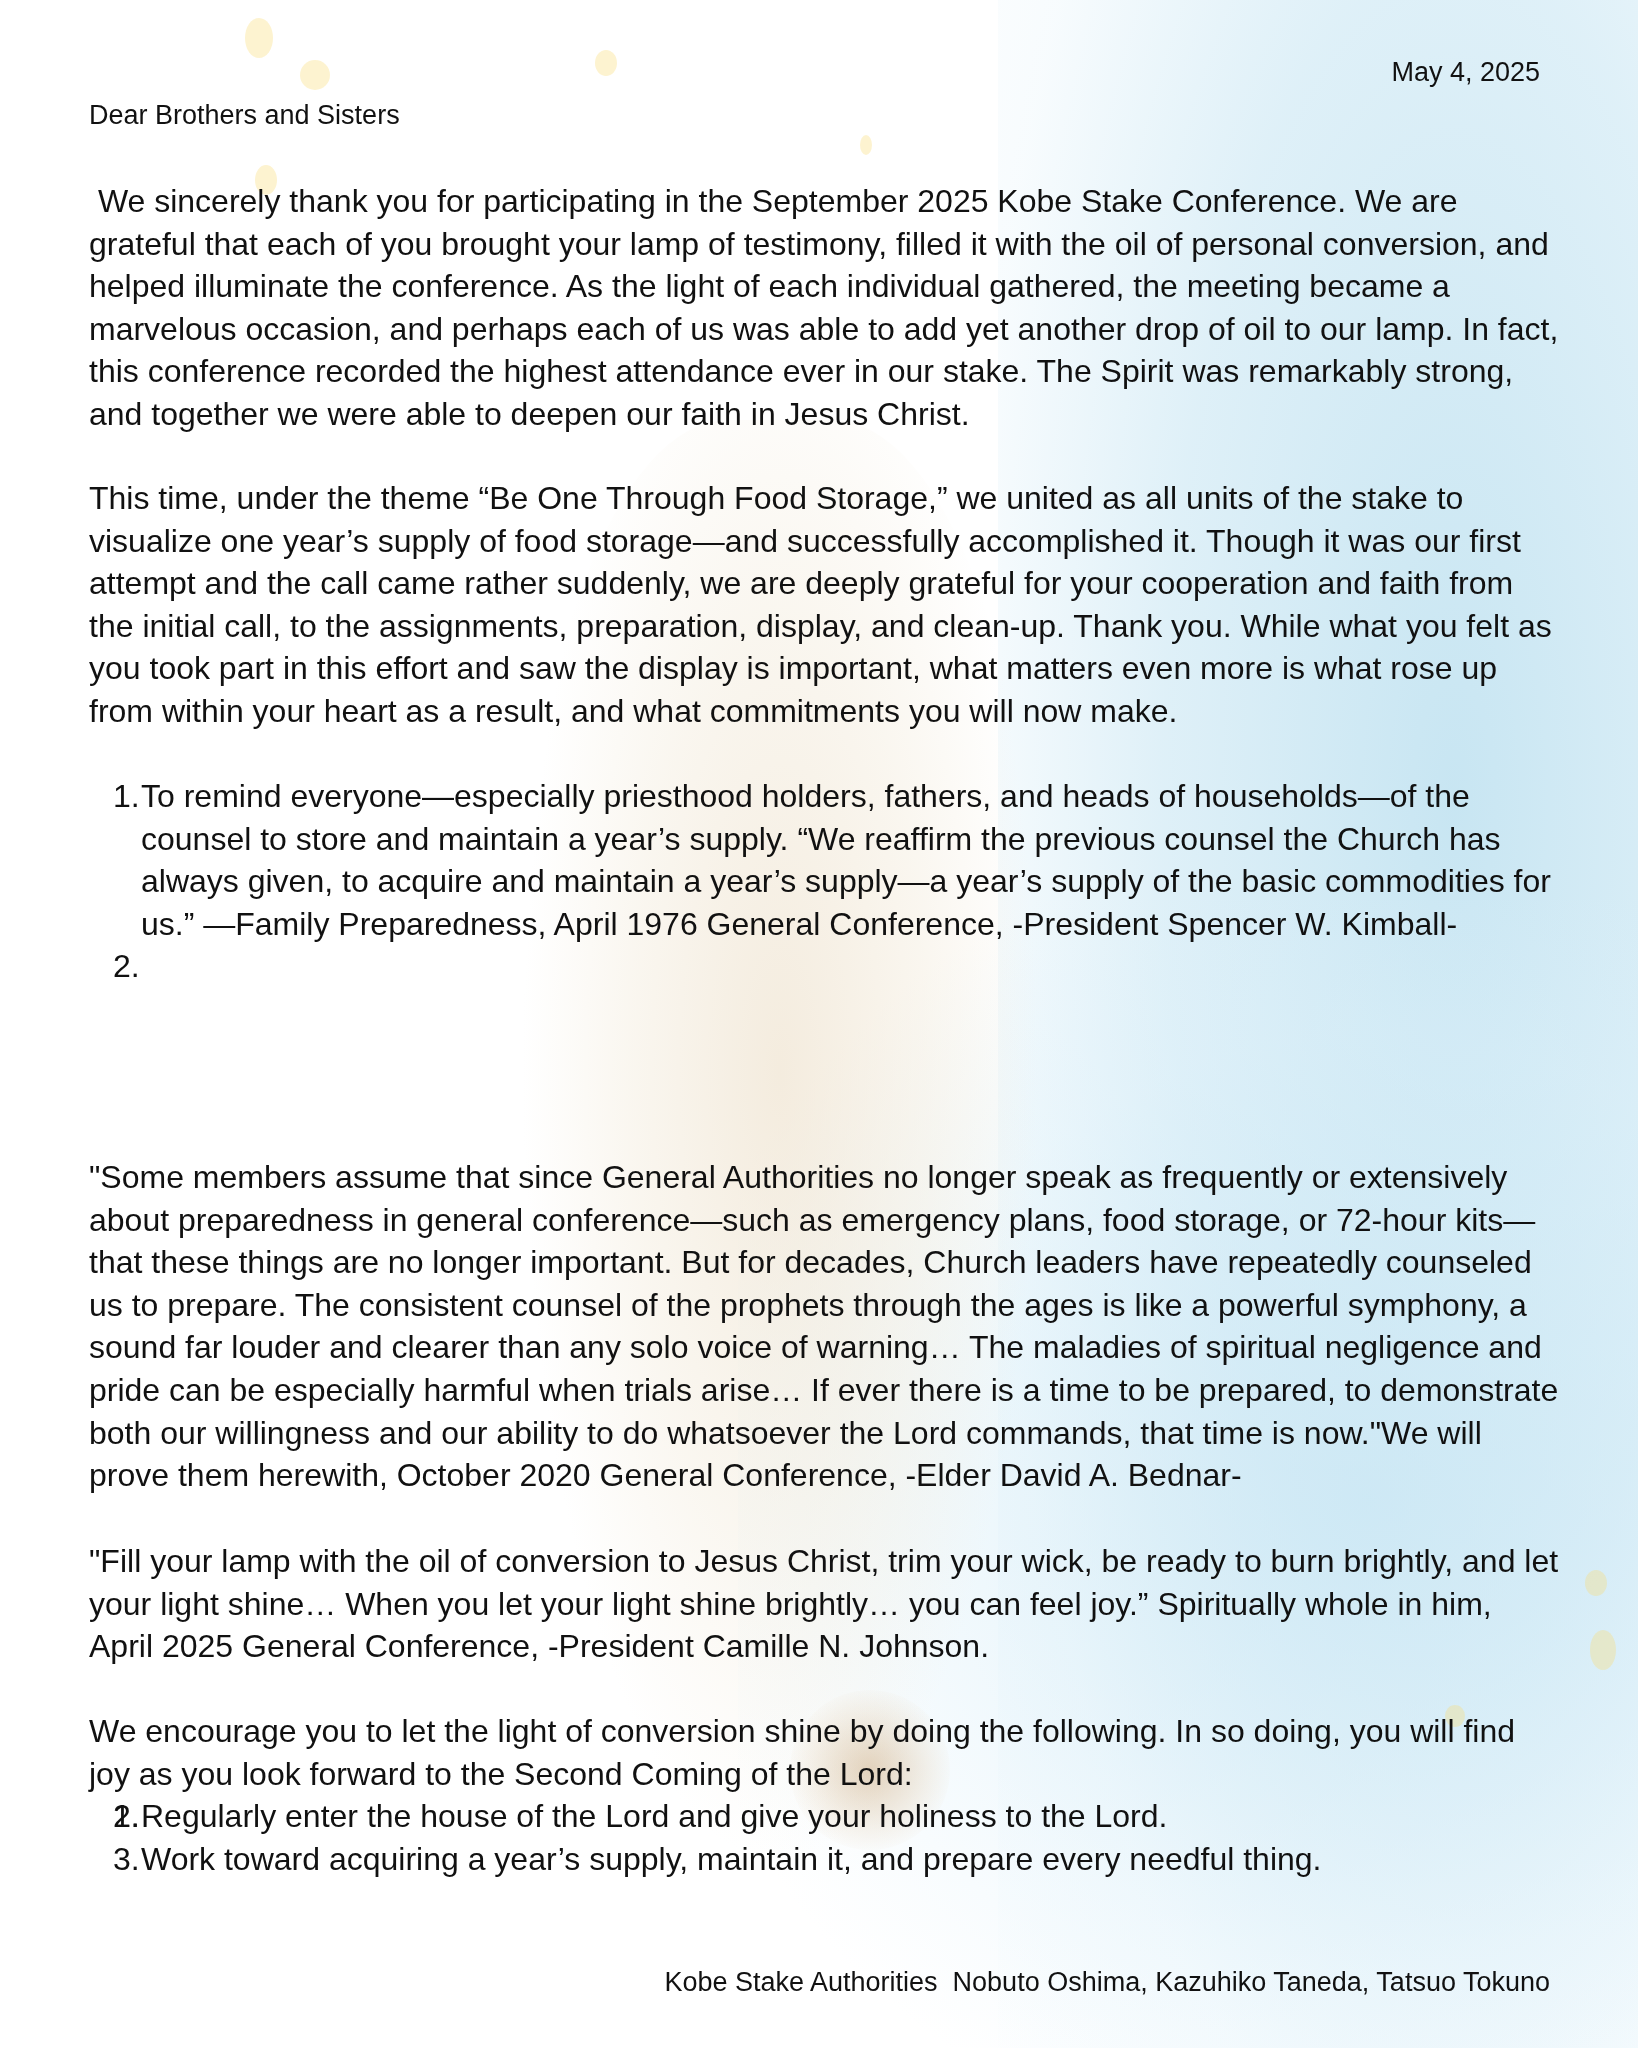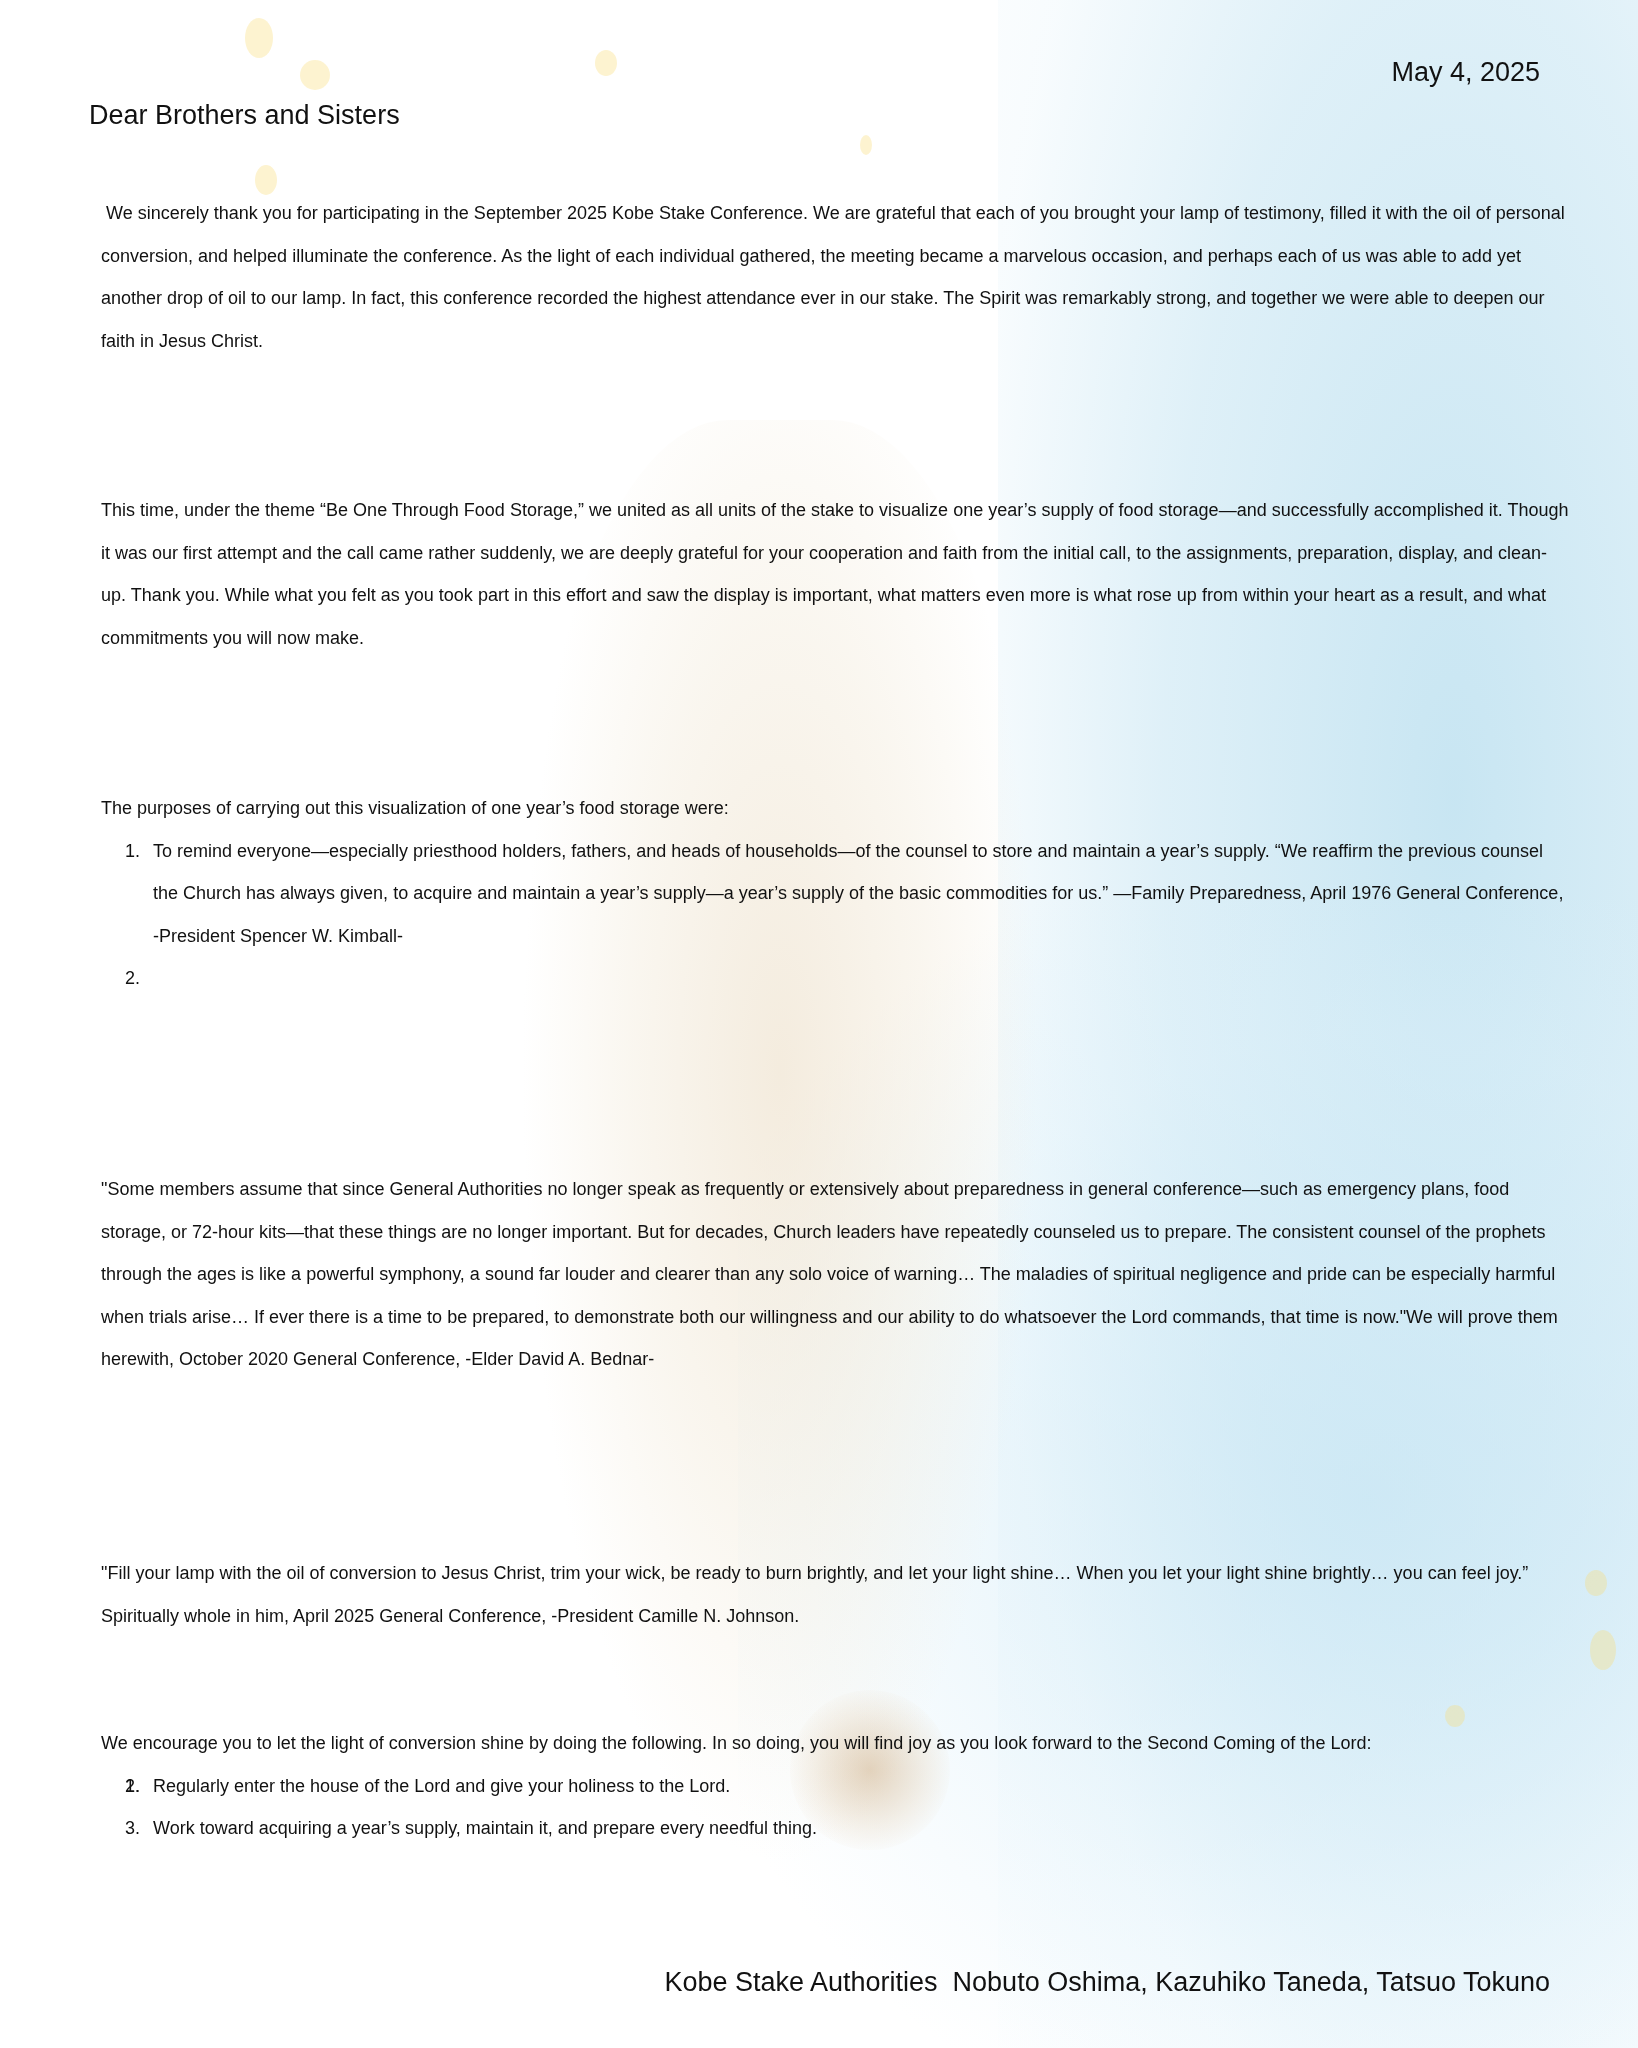--- a/index.html
+++ b/index.html
@@ -34,22 +34,22 @@
     .date {
       position: absolute; top: 54px; right: 98px;
       font-size: 27px; line-height: 36px;
     }
     .salutation {
       position: absolute; top: 97px; left: 89px;
       font-size: 27px; line-height: 36px;
     }
     .body-text {
       position: absolute; left: 89px; width: 1470px;
-      font-size: 18px; line-height: 42.6px;
-      margin: 12px;
+      font-size: 32px; line-height: 42.6px;
+      margin: 0;
     }
     .p1 { top: 180px; }
     .p2 { top: 477px; }
     .p3 { top: 775px; }
     .p4 { top: 1156px; }
     .p5 { top: 1540px; }
     .p6 { top: 1710px; }
     .list { margin: 0; padding: 0; list-style: none; }
     .list li { position: relative; padding-left: 52px; }
     .list li .num { position: absolute; left: 24px; top: 0; }
@@ -78,21 +78,20 @@
 
 <div class="page">
   <div class="date">May 4, 2025</div>
   <div class="salutation">Dear Brothers and Sisters</div>
 
   <p class="body-text p1" style="white-space:pre-wrap;"> We sincerely thank you for participating in the September 2025 Kobe Stake Conference. We are grateful that each of you brought your lamp of testimony, filled it with the oil of personal conversion, and helped illuminate the conference. As the light of each individual gathered, the meeting became a marvelous occasion, and perhaps each of us was able to add yet another drop of oil to our lamp. In fact, this conference recorded the highest attendance ever in our stake. The Spirit was remarkably strong, and together we were able to deepen our faith in Jesus Christ.</p>
 
   <p class="body-text p2">This time, under the theme “Be One Through Food Storage,” we united as all units of the stake to visualize one year’s supply of food storage—and successfully accomplished it. Though it was our first attempt and the call came rather suddenly, we are deeply grateful for your cooperation and faith from the initial call, to the assignments, preparation, display, and clean-up. Thank you. While what you felt as you took part in this effort and saw the display is important, what matters even more is what rose up from within your heart as a result, and what commitments you will now make.</p>
 
   <div class="body-text p3">
-    <div>The purposes of carrying out this visualization of one year’s food storage were:</div>
     <ol class="list">
       <li>
         <span class="num">1.</span>
         <span>To remind everyone—especially priesthood holders, fathers, and heads of households—of the counsel to store and maintain a year’s supply. “We reaffirm the previous counsel the Church has always given, to acquire and maintain a year’s supply—a year’s supply of the basic commodities for us.” —Family Preparedness, April 1976 General Conference, -President Spencer W. Kimball-</span>
       </li>
       <li>
         <span class="num">2.</span>
       </li>
     </ol>
   </div>

